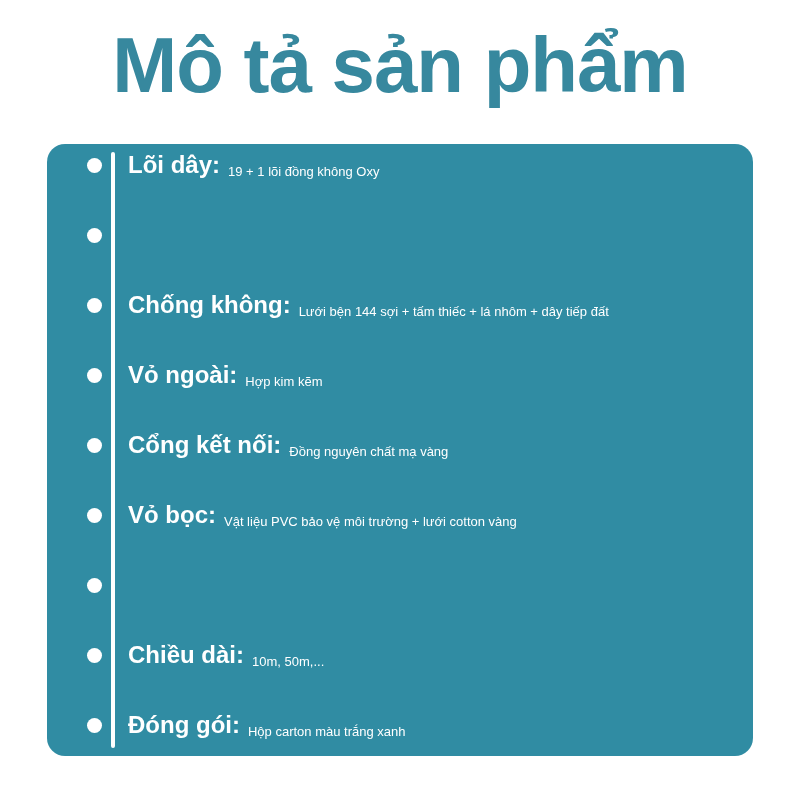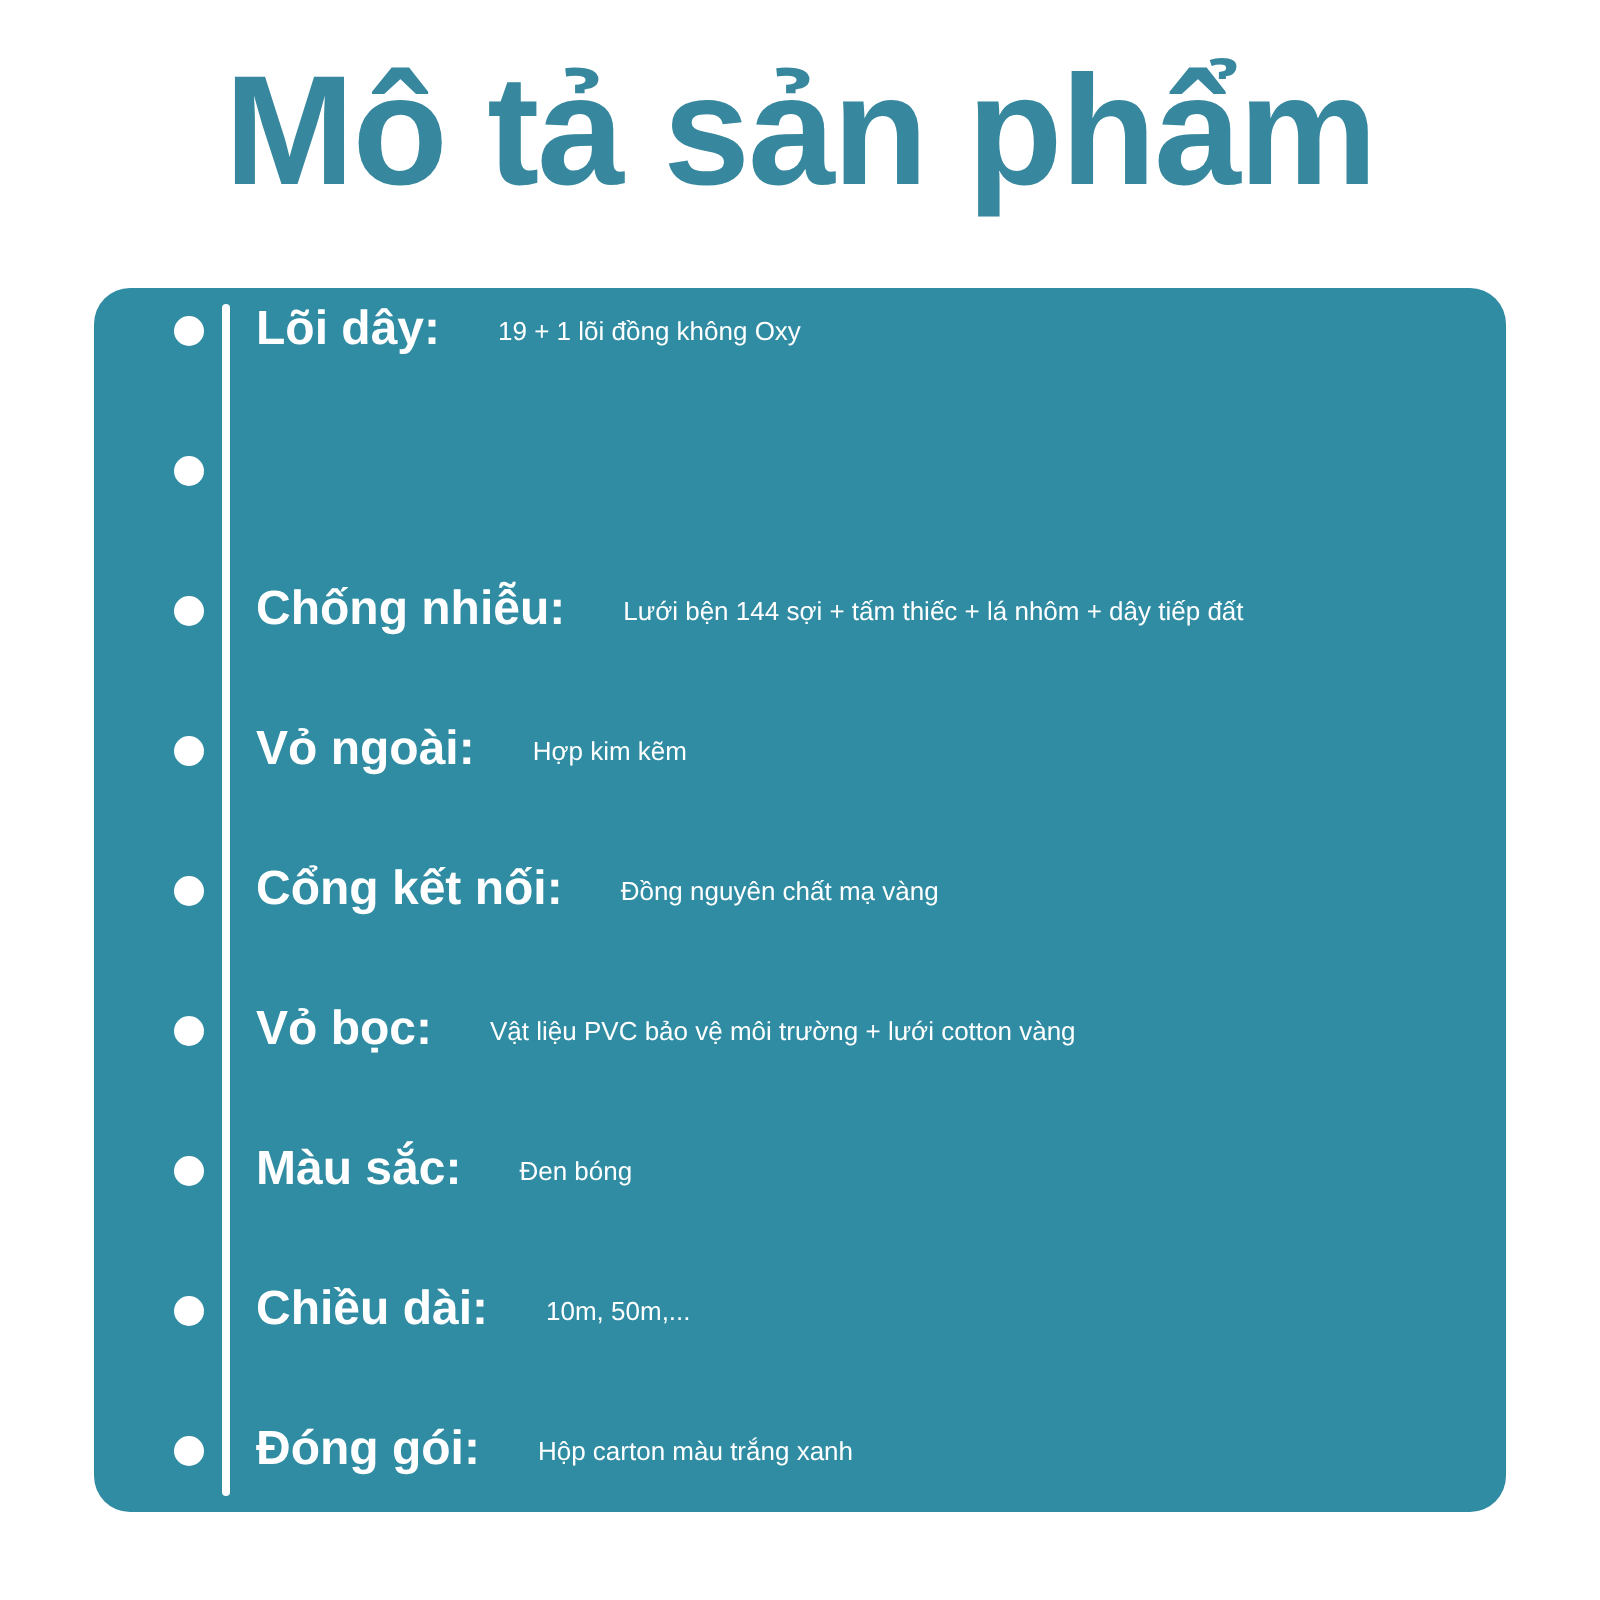--- a/index.html
+++ b/index.html
@@ -73,22 +73,21 @@
     left: 40px;
     top: 50%;
     margin-top: -7px;
     width: 15px;
     height: 15px;
     border-radius: 50%;
     background: var(--panel-text);
   }
   .row-text {
     display: flex;
-    align-items: center;
-    gap: 21px;
+    align-items: flex-end;
   }
   .spec-label {
     color: var(--panel-text);
     font-weight: bold;
     font-size: 24px;
   }
   .spec-value {
     color: var(--panel-text);
     font-size: 13px;
     margin-left: 8px;
@@ -110,21 +109,21 @@
     </span>
   </li>
 
   <li class="spec-row">
     <span class="bullet"></span>
   </li>
 
   <li class="spec-row">
     <span class="bullet"></span>
     <span class="row-text">
-      <span class="spec-label">Chống nhiễu:</span>
+      <span class="spec-label">Chống không:</span>
       <span class="spec-value">Lưới bện 144 sợi + tấm thiếc + lá nhôm + dây tiếp đất</span>
     </span>
   </li>
 
   <li class="spec-row">
     <span class="bullet"></span>
     <span class="row-text">
       <span class="spec-label">Vỏ ngoài:</span>
       <span class="spec-value">Hợp kim kẽm</span>
     </span>
@@ -141,24 +140,20 @@
   <li class="spec-row">
     <span class="bullet"></span>
     <span class="row-text">
       <span class="spec-label">Vỏ bọc:</span>
       <span class="spec-value">Vật liệu PVC bảo vệ môi trường + lưới cotton vàng</span>
     </span>
   </li>
 
   <li class="spec-row">
     <span class="bullet"></span>
-    <span class="row-text">
-      <span class="spec-label">Màu sắc:</span>
-      <span class="spec-value">Đen bóng</span>
-    </span>
   </li>
 
   <li class="spec-row">
     <span class="bullet"></span>
     <span class="row-text">
       <span class="spec-label">Chiều dài:</span>
       <span class="spec-value">10m, 50m,...</span>
     </span>
   </li>
 

